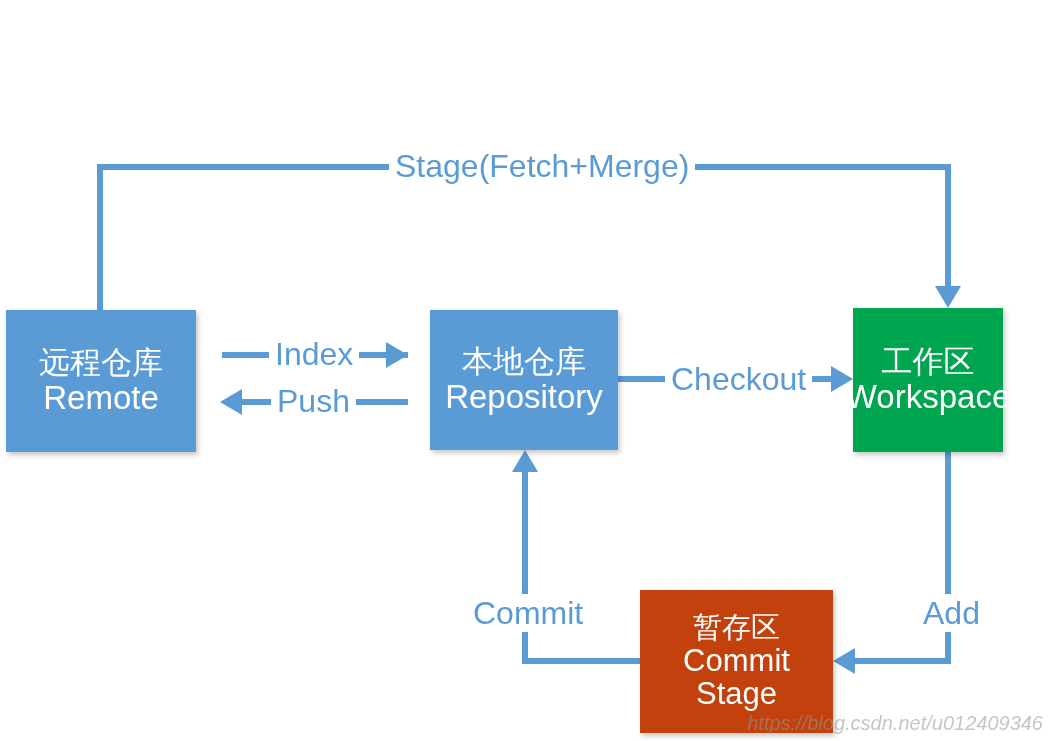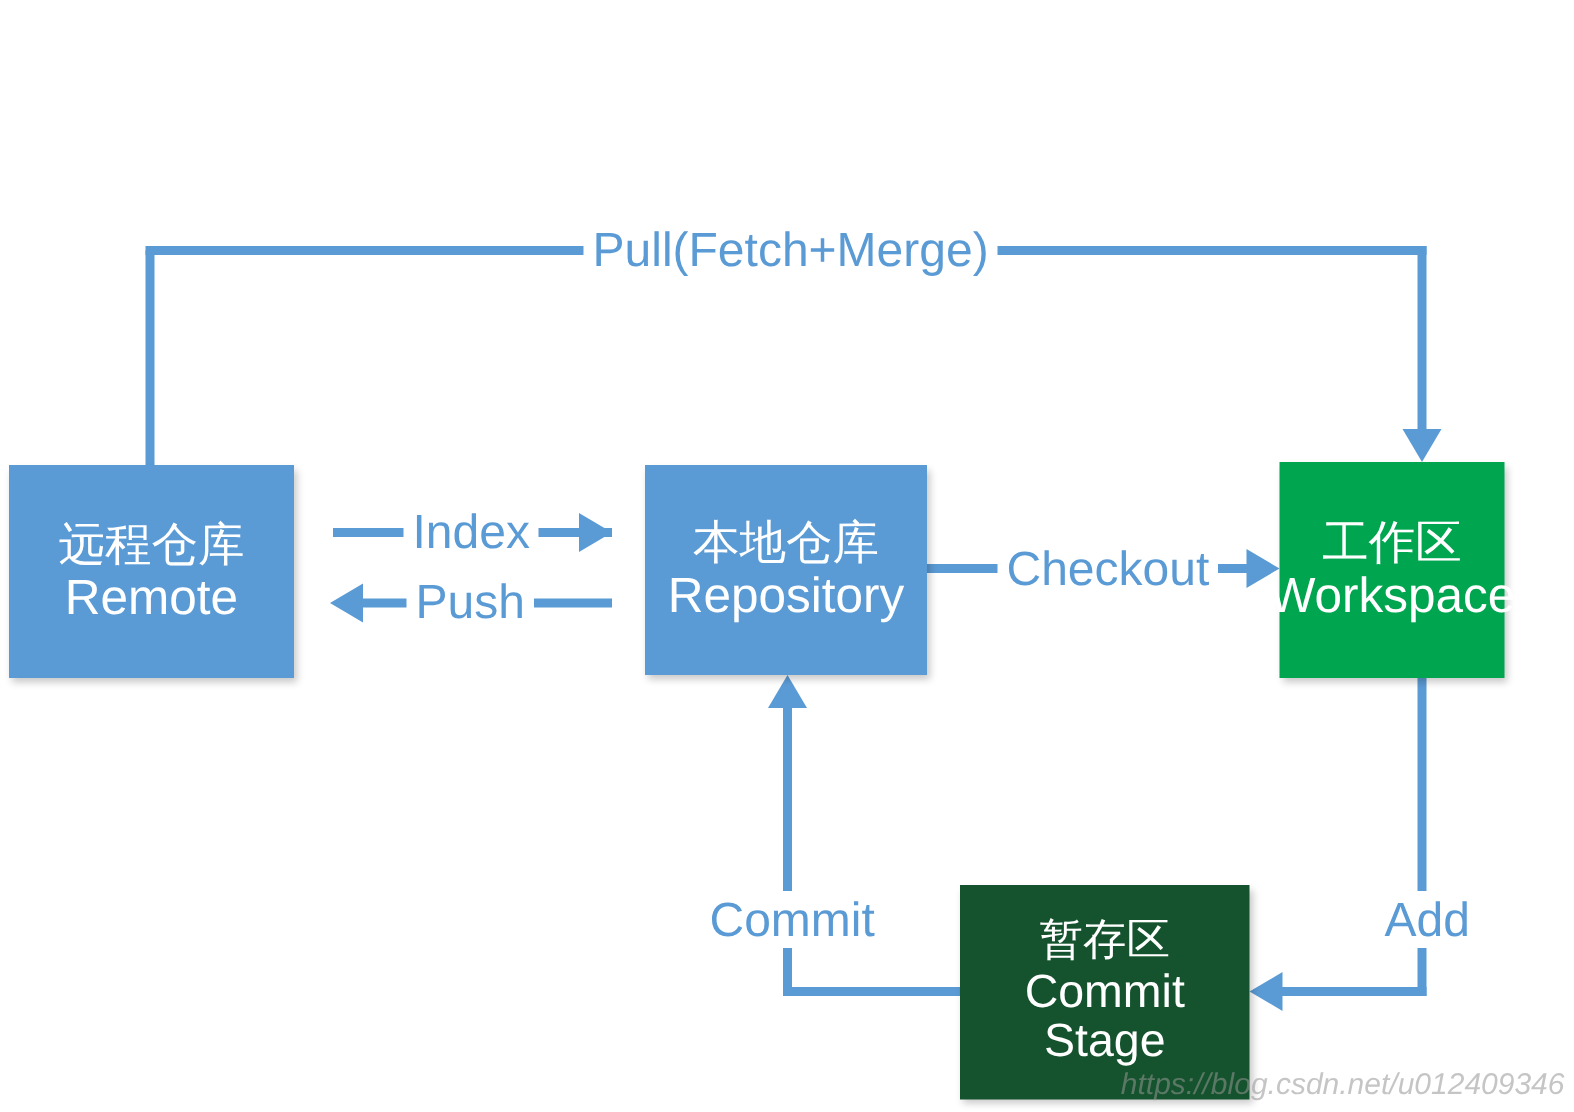--- a/index.html
+++ b/index.html
@@ -59,21 +59,21 @@
   #node-repository {
     left: 430px; top: 310px; width: 188px; height: 140px;
     background: #5B9BD5;
   }
   #node-workspace {
     left: 853px; top: 308px; width: 150px; height: 144px;
     background: #00A550;
   }
   #node-index {
     left: 640px; top: 590px; width: 193px; height: 143px;
-    background: #14532d;
+    background: #c2410c;
   }
   #node-index .cn { font-size: 29px; }
   #node-index .en { font-size: 31px; }
 
   
   .seg {
     position: absolute;
     background: #5B9BD5;
     z-index: 2;
   }
@@ -134,21 +134,21 @@
 </head>
 <body>
 
 <div id="canvas">
 
 
   <div class="seg v" style="left:97px; top:167px; height:146px;"></div>
   <div class="seg h" style="left:97px; top:164px; width:854px;"></div>
   <div class="seg v" style="left:945px; top:164px; height:124px;"></div>
   <div class="arrow down" style="left:935px; top:286px;"></div>
-  <div class="edge-label" style="left:389px; top:147px;">Pull(Fetch+Merge)</div>
+  <div class="edge-label" style="left:389px; top:147px;">Stage(Fetch+Merge)</div>
 
   <div class="seg h" style="left:222px; top:352px; width:186px;"></div>
   <div class="arrow right" style="left:386px; top:342px;"></div>
   <div class="edge-label" style="left:269px; top:335px;">Index</div>
 
   <div class="seg h" style="left:226px; top:399px; width:182px;"></div>
   <div class="arrow left" style="left:220px; top:389px;"></div>
   <div class="edge-label" style="left:271px; top:382px;">Push</div>
 
   <div class="seg h" style="left:618px; top:376px; width:216px;"></div>

